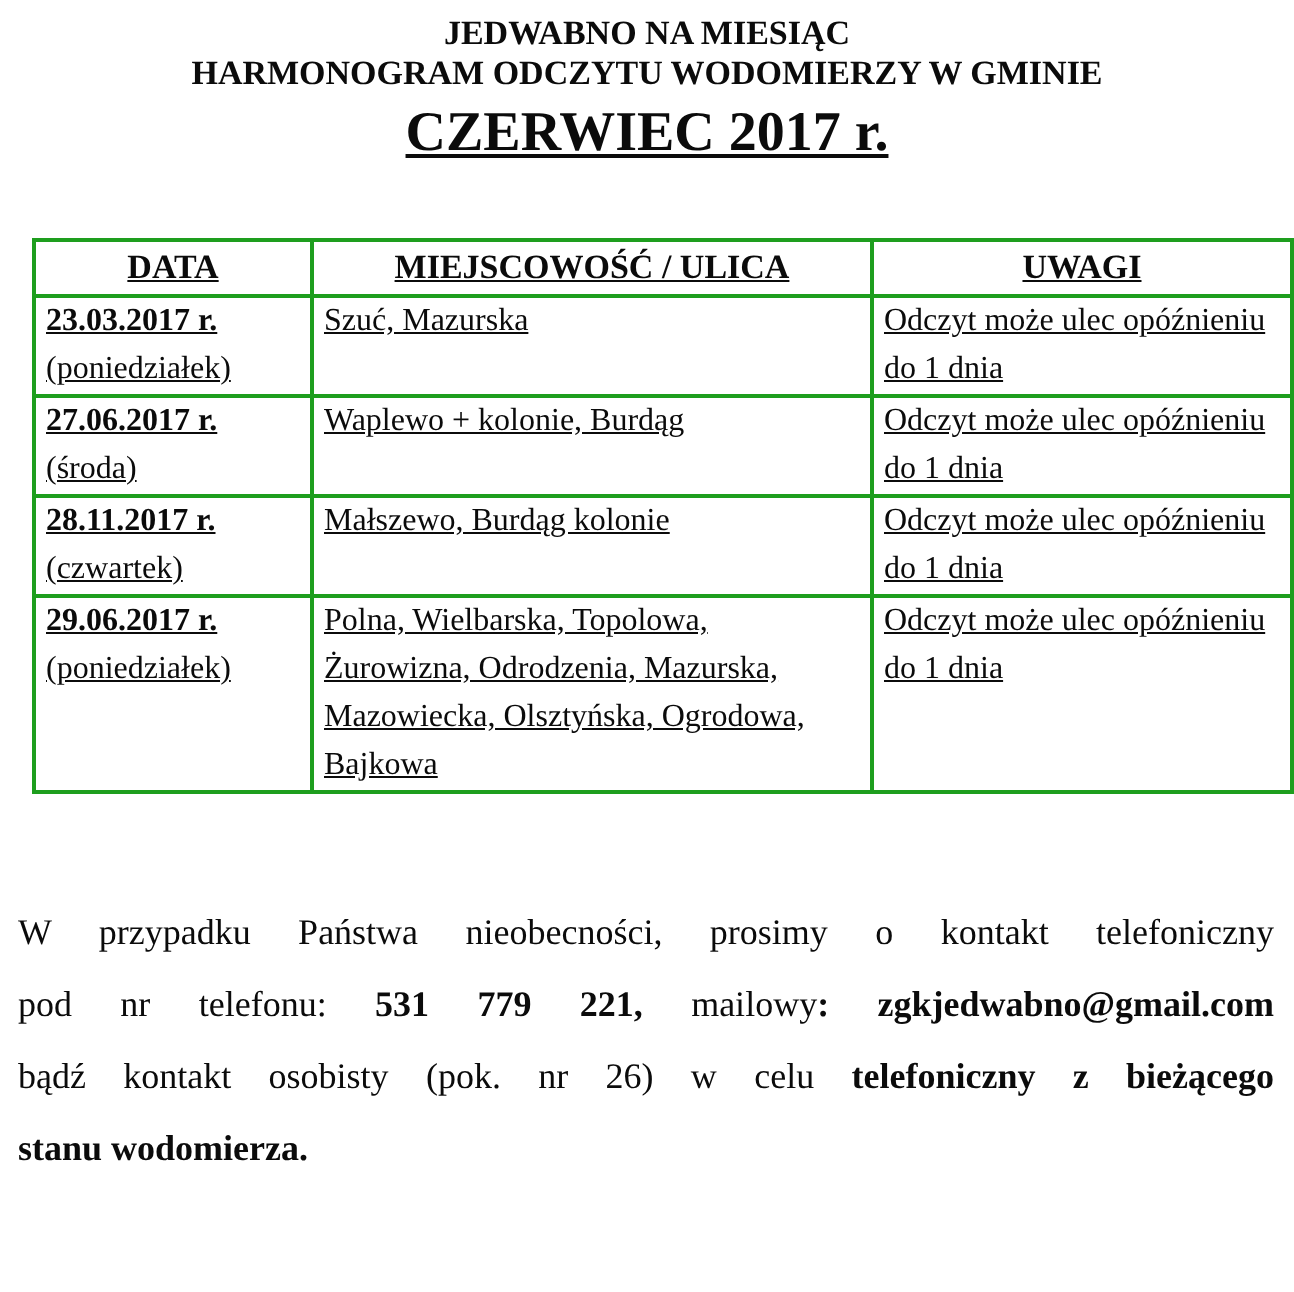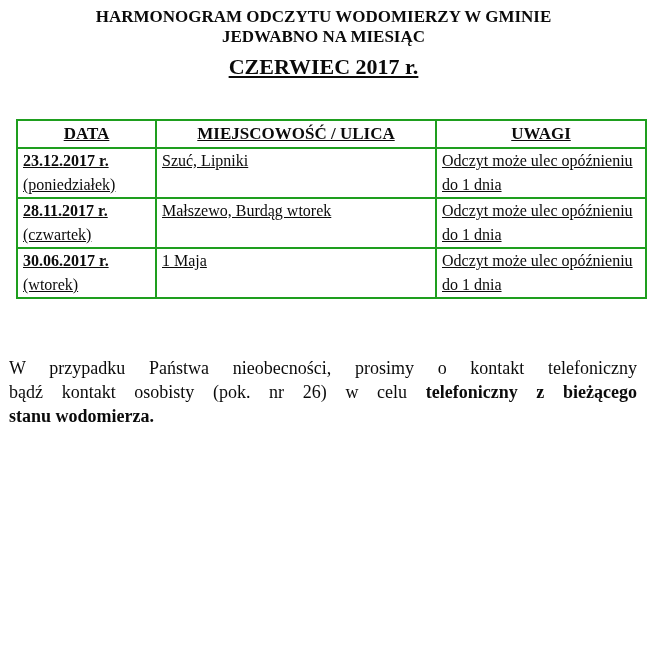--- a/index.html
+++ b/index.html
@@ -8,21 +8,21 @@
   }
   html,body{margin:0;padding:0;}
   body{
     width:647px;height:646px;overflow:hidden;
     background:#ffffff;color:var(--ink);
     font-family:"Liberation Serif", serif;
   }
   .titles{text-align:center;margin-top:7px;}
   .title-line{font-size:17px;font-weight:bold;line-height:20px;}
   .title-month{
-    font-size:22px;font-weight:bold;line-height:29px;margin-top:5px;
+    font-size:28px;font-weight:bold;line-height:29px;margin-top:5px;
     text-decoration:underline;
   }
   table.schedule{
     border-collapse:collapse;table-layout:fixed;
     width:629px;margin:38px 0 0 16px;text-decoration:underline;
   }
   .schedule th,.schedule td{
     border:2px solid var(--green);
     vertical-align:top;
     overflow:hidden;
@@ -33,65 +33,71 @@
   }
   .schedule td{
     font-size:16px;line-height:24px;padding:0 6px 0 5px;
   }
   .b{font-weight:bold;}
   .u{}
   .footer{
     margin:57px 10px 0 9px;
     font-size:18px;line-height:24px;
   }
-  .jline{text-align:justify;text-align-last:justify;}
+  .jline{text-align:justify;text-align-last:justify;margin-top:12px;}
   .jline.last{text-align:left;text-align-last:left;}
 </style>
 </head>
 <body>
 
 <div>
 
   <div class="titles">
+    <div class="title-line">JEDWABNO NA MIESIĄC</div>
     <div class="title-line">HARMONOGRAM ODCZYTU WODOMIERZY W GMINIE</div>
-    <div class="title-line">JEDWABNO NA MIESIĄC</div>
     <div class="title-month">CZERWIEC 2017 r.</div>
   </div>
 
   <table class="schedule">
     <colgroup>
       <col style="width:139px">
       <col style="width:280px">
       <col style="width:210px">
     </colgroup>
     <thead>
       <tr>
         <th>DATA</th>
         <th>MIEJSCOWOŚĆ / ULICA</th>
         <th>UWAGI</th>
       </tr>
     </thead>
     <tbody id="schedule-body">
         <tr>
-          <td><span class="b">23.12.2017 r.</span><br><span>(poniedziałek)</span></td>
-          <td>Szuć, Lipniki</td>
+          <td><span class="b">23.03.2017 r.</span><br><span>(poniedziałek)</span></td>
+          <td>Szuć, Mazurska</td>
+          <td>Odczyt może ulec opóźnieniu do 1 dnia</td>
+        </tr>
+        <tr>
+          <td><span class="b">27.06.2017 r.</span><br><span>(środa)</span></td>
+          <td>Waplewo + kolonie, Burdąg</td>
           <td>Odczyt może ulec opóźnieniu do 1 dnia</td>
         </tr>
         <tr>
           <td><span class="b">28.11.2017 r.</span><br><span>(czwartek)</span></td>
-          <td>Małszewo, Burdąg wtorek</td>
+          <td>Małszewo, Burdąg kolonie</td>
           <td>Odczyt może ulec opóźnieniu do 1 dnia</td>
         </tr>
         <tr>
-          <td><span class="b">30.06.2017 r.</span><br><span>(wtorek)</span></td>
-          <td>1 Maja</td>
+          <td><span class="b">29.06.2017 r.</span><br><span>(poniedziałek)</span></td>
+          <td>Polna, Wielbarska, Topolowa, Żurowizna, Odrodzenia, Mazurska, Mazowiecka, Olsztyńska, Ogrodowa, Bajkowa</td>
           <td>Odczyt może ulec opóźnieniu do 1 dnia</td>
         </tr>
       </tbody>
   </table>
 
   <div class="footer" id="footer">
       <div class="jline"><span class="">W przypadku Państwa nieobecności, prosimy o kontakt telefoniczny</span></div>
+      <div class="jline"><span class="">pod nr telefonu: </span><span class="b ">531 779 221,</span><span class=""> mailowy</span><span class="b ">: </span><span class="b ">zgkjedwabno@gmail.com</span></div>
       <div class="jline"><span class="">bądź kontakt osobisty (pok. nr 26) w celu </span><span class="b ">telefoniczny z </span><span class="b u">bieżącego</span></div>
       <div class="jline last"><span class="b u">stanu wodomierza</span><span class="b ">.</span></div>
     </div>
 
 </div>
 
 </body></html>

